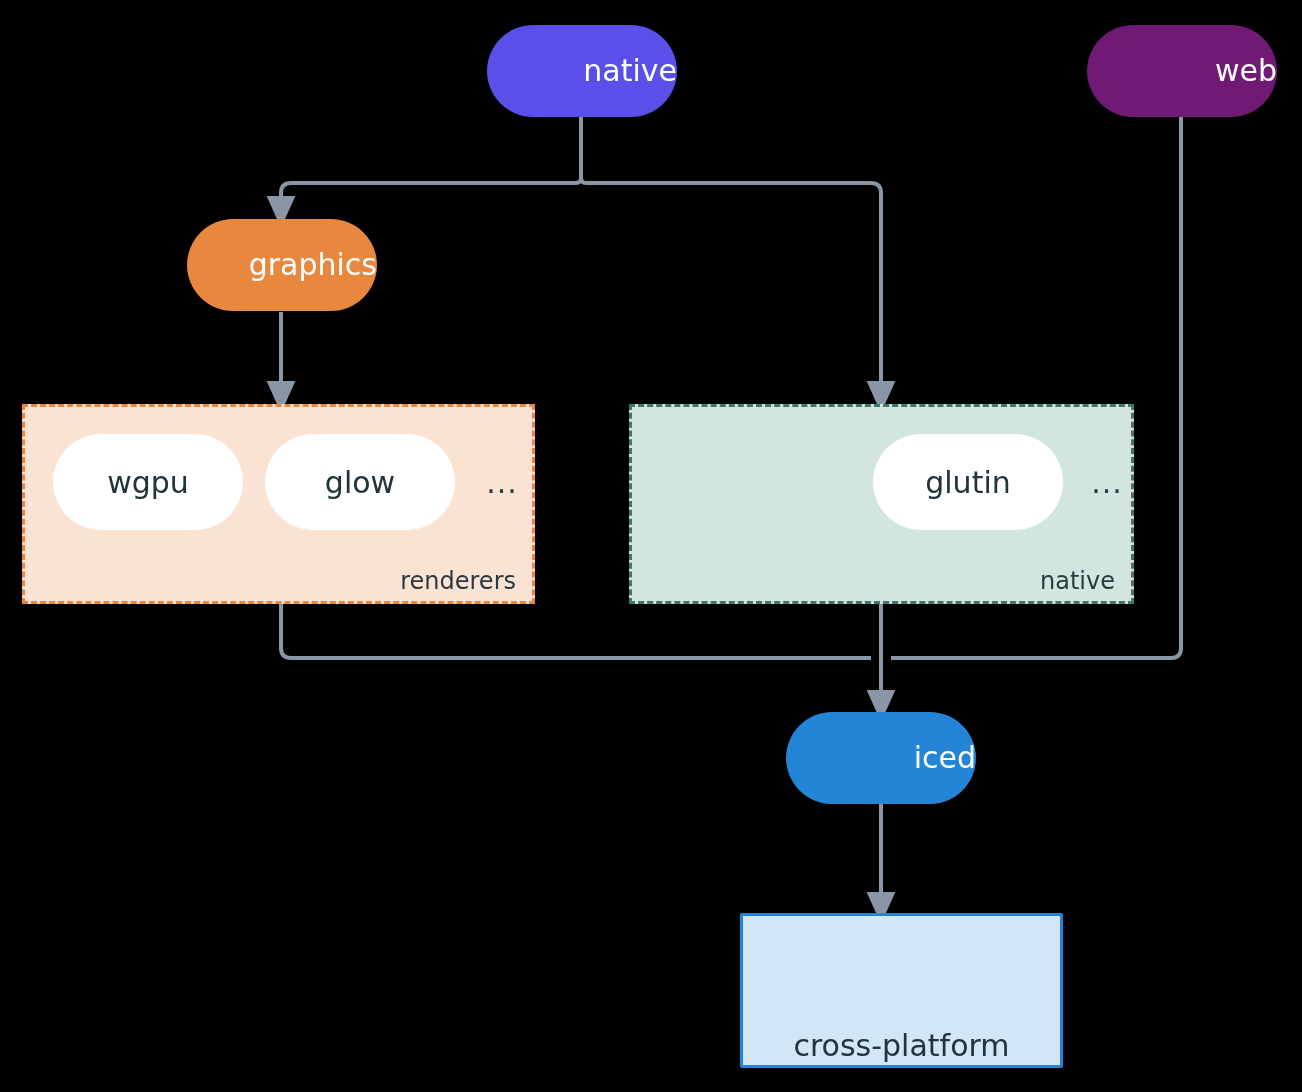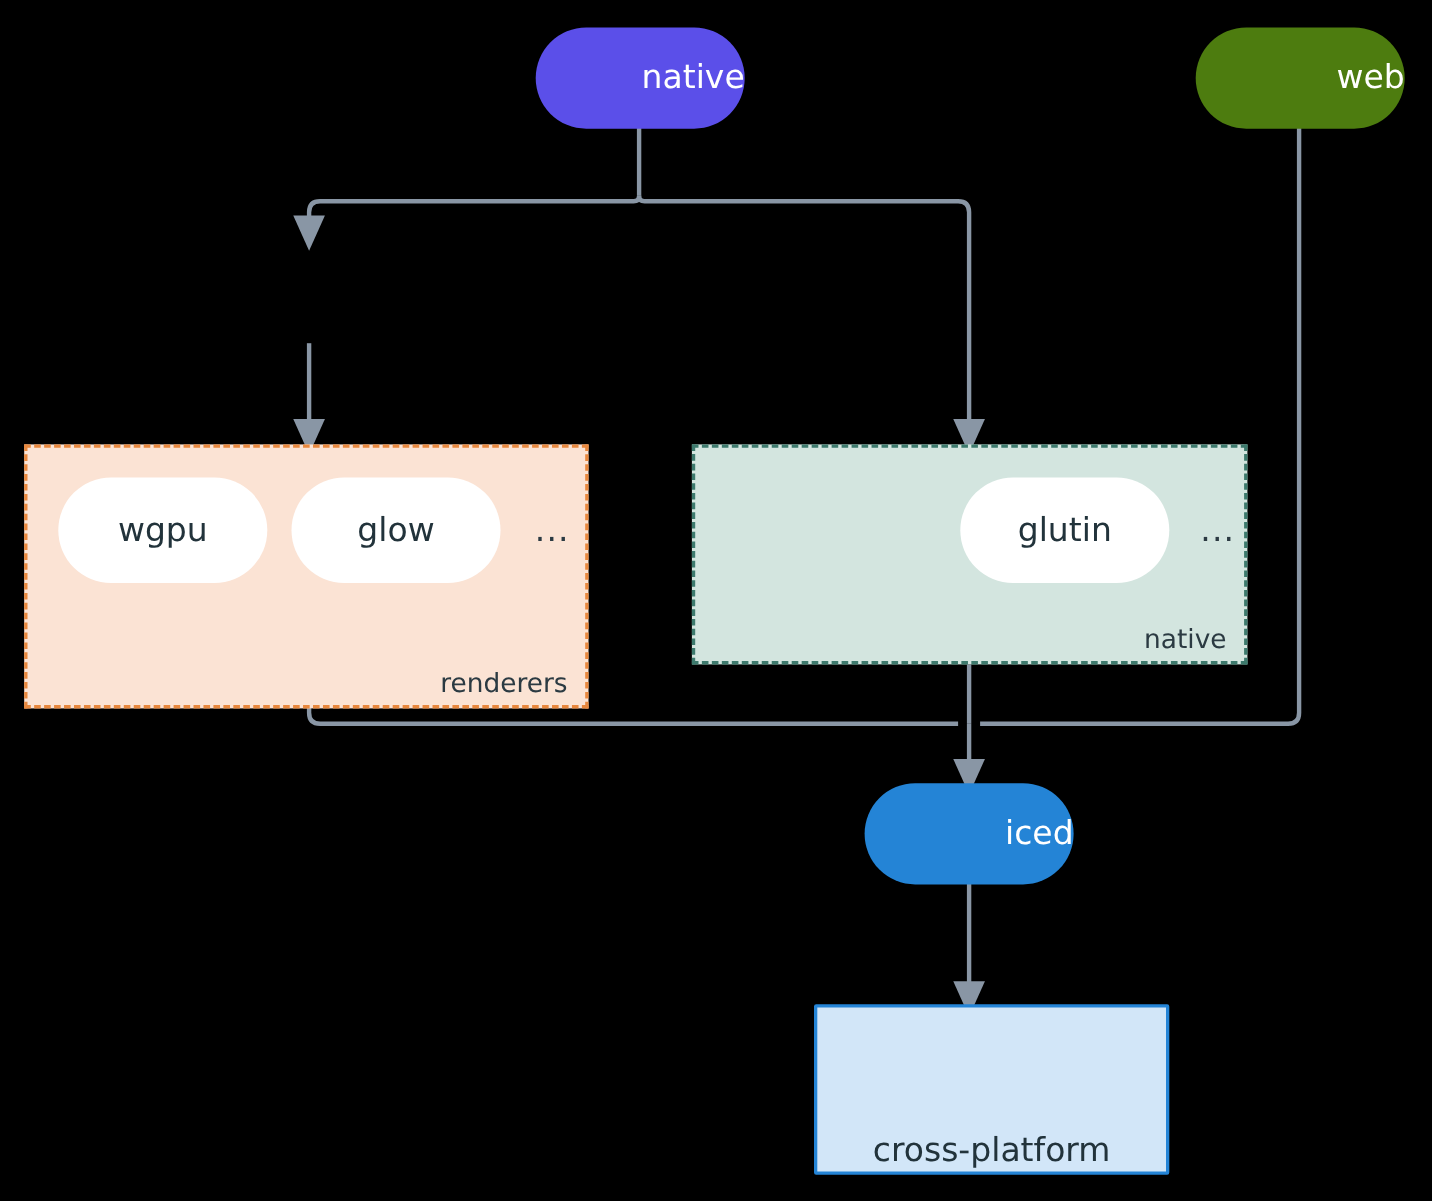--- a/index.html
+++ b/index.html
@@ -108,26 +108,29 @@
       <path d="M 881 658 L 881 706" marker-end="url(#arrowhead)"></path>
 
       <path d="M 881 803 L 881 908" marker-end="url(#arrowhead)"></path>
     </g>
   </svg>
 
   <div class="node pill-node" style="left:487px; top:25px; width:190px; height:92px; background:#5b4fe9;">
     <span>native</span>
   </div>
 
-  <div class="node pill-node" style="left:1087px; top:25px; width:190px; height:92px; background:#4d7c0f;">
+  <div class="node pill-node" style="left:1087px; top:25px; width:190px; height:92px; background:#701a75;">
     <span>web</span>
   </div>
 
+  <div class="node pill-node" style="left:187px; top:219px; width:190px; height:92px; background:#e8883e;">
+    <span>graphics</span>
+  </div>
 
-  <div class="group-box" style="left:22px; top:404px; width:513px; height:240px; background:#fbe3d4; border-color:#e8883e;">
+  <div class="group-box" style="left:22px; top:404px; width:513px; height:200px; background:#fbe3d4; border-color:#e8883e;">
     <div class="chip" style="left:28px; top:27px; width:190px; height:96px;">
       <span>wgpu</span>
     </div>
     <div class="chip" style="left:240px; top:27px; width:190px; height:96px;">
       <span>glow</span>
     </div>
     <div class="ellipsis" style="left:452px; top:55px; width:50px; height:40px;">...</div>
     <div class="group-label">renderers</div>
   </div>
 

